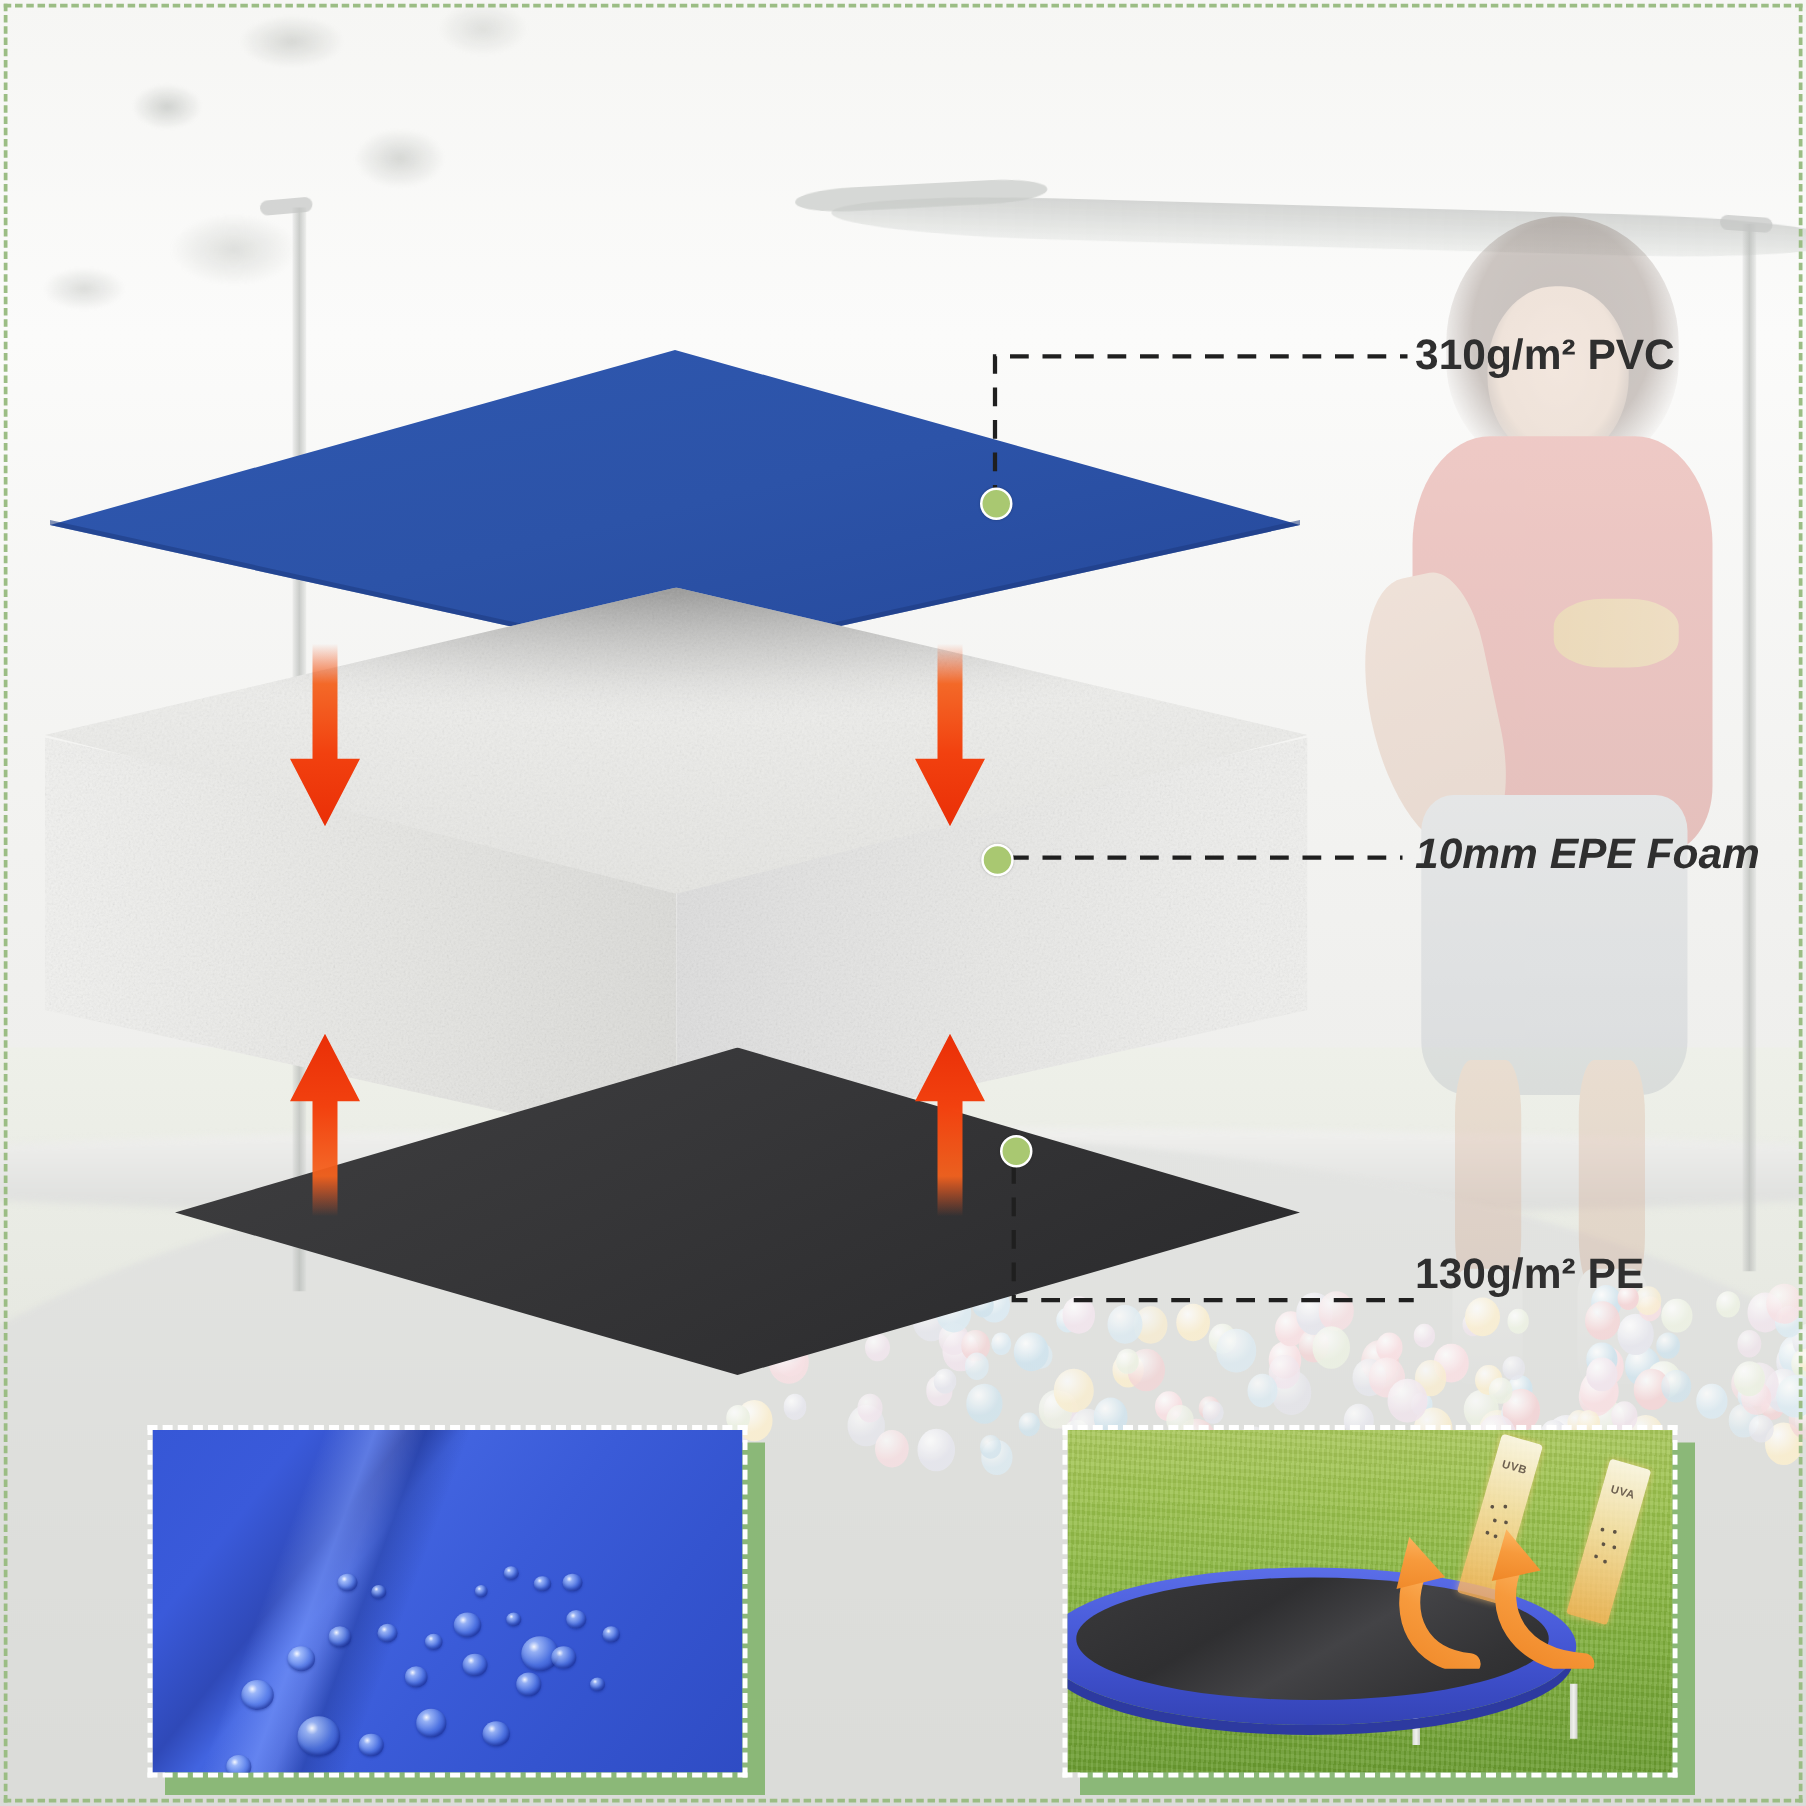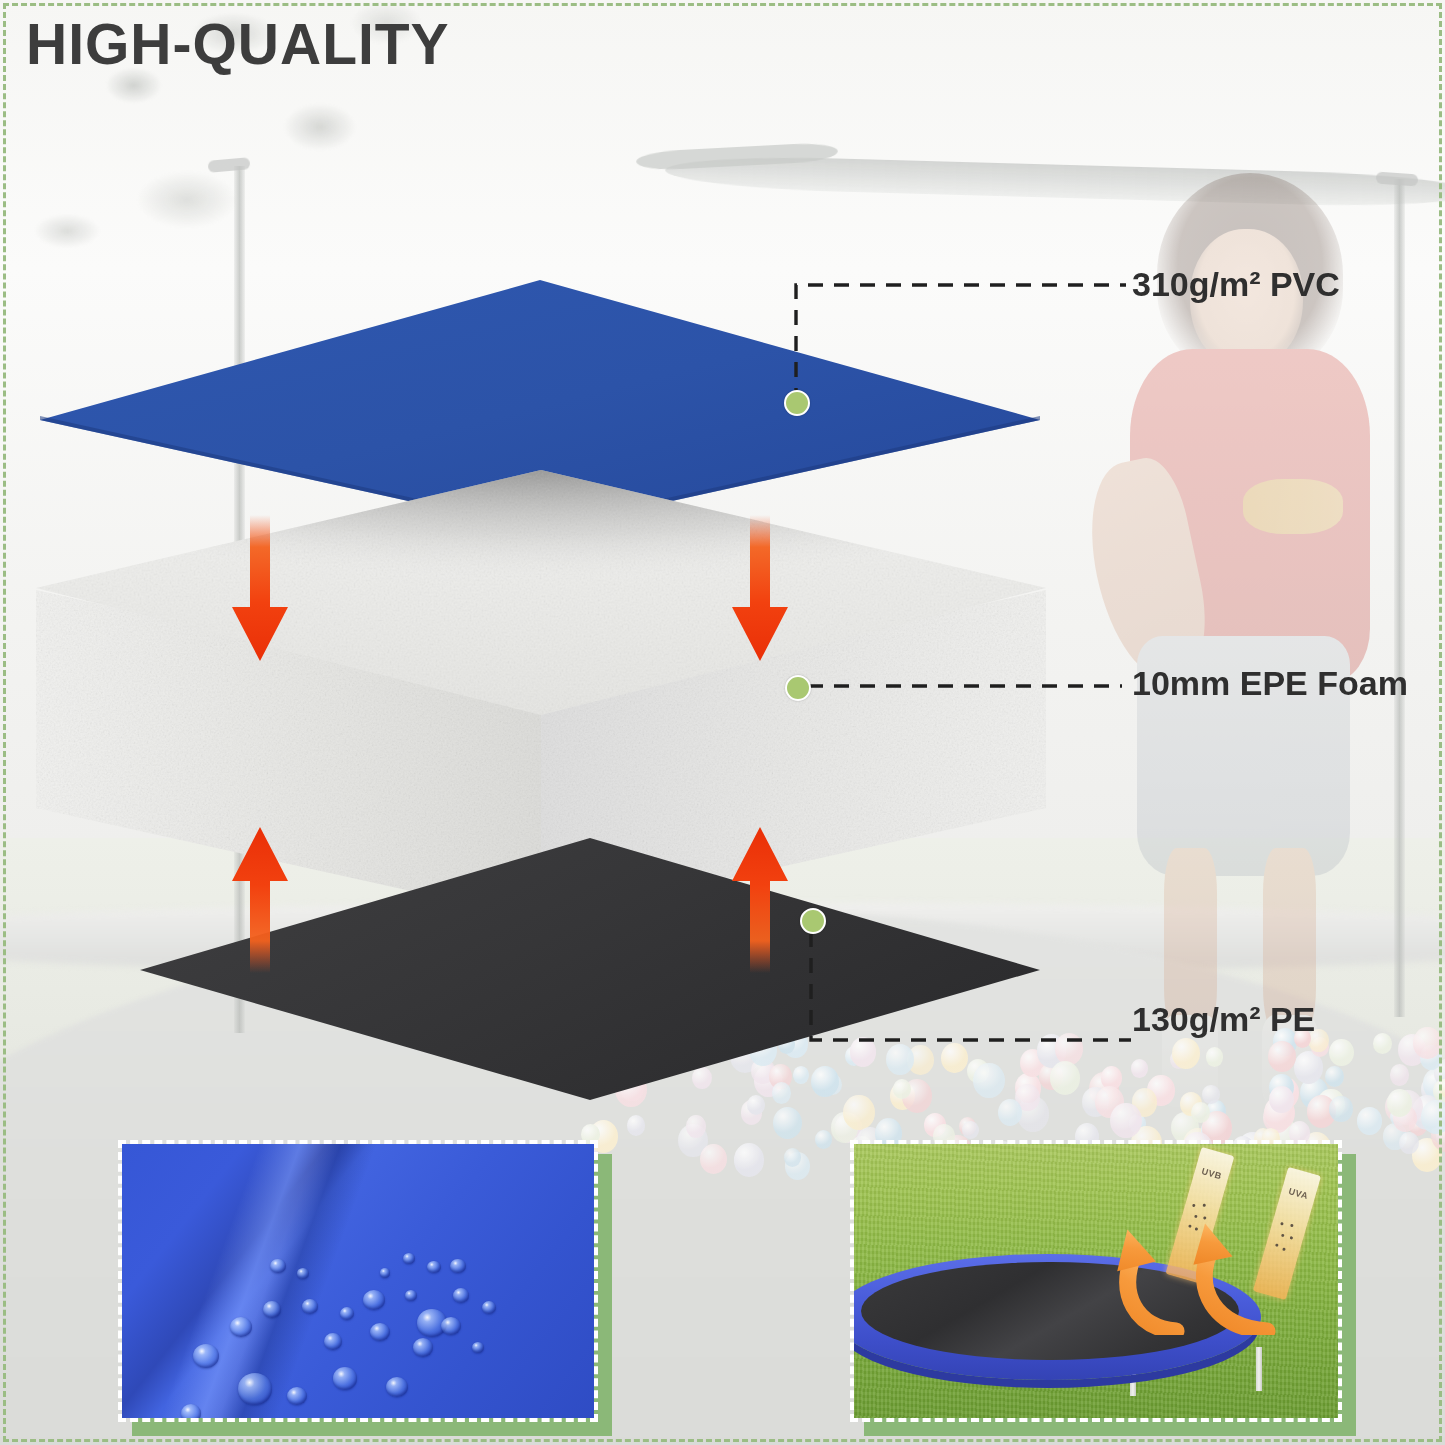--- a/index.html
+++ b/index.html
@@ -451,21 +451,20 @@
         <span class="ball" style="width: 21.7083px; height: 24.3133px; left: 95.4204%; top: 46.7082%; background: radial-gradient(circle at 34% 28%, rgb(255, 255, 255) 0%, rgb(238, 243, 228) 55%, rgb(238, 243, 228) 100%); opacity: 0.953042;"></span>
         <span class="ball" style="width: 18.5656px; height: 20.7935px; left: 0.349727%; top: 78.0543%; background: radial-gradient(circle at 34% 28%, rgb(255, 255, 255) 0%, rgb(238, 243, 228) 55%, rgb(238, 243, 228) 100%); opacity: 0.956953;"></span>
         <span class="ball" style="width: 27.0373px; height: 30.2818px; left: 33.1113%; top: 73.929%; background: radial-gradient(circle at 34% 28%, rgb(255, 255, 255) 0%, rgb(207, 228, 239) 55%, rgb(207, 228, 239) 100%); opacity: 0.899862;"></span>
         <span class="ball" style="width: 18.0256px; height: 20.1887px; left: 96.1584%; top: 46.1143%; background: radial-gradient(circle at 34% 28%, rgb(255, 255, 255) 0%, rgb(253, 240, 207) 55%, rgb(253, 240, 207) 100%); opacity: 0.823063;"></span>
         <span class="ball" style="width: 30.8682px; height: 34.5724px; left: 94.0564%; top: 61.177%; background: radial-gradient(circle at 34% 28%, rgb(255, 255, 255) 0%, rgb(220, 236, 245) 55%, rgb(220, 236, 245) 100%); opacity: 0.904341;"></span>
         <span class="ball" style="width: 31.6627px; height: 35.4622px; left: 59.4062%; top: 63.2223%; background: radial-gradient(circle at 34% 28%, rgb(255, 255, 255) 0%, rgb(243, 230, 239) 55%, rgb(243, 230, 239) 100%); opacity: 0.89064;"></span>
       </div>
   </div>
 
   <div class="heading">
-    <span class="l1">HIGH-QUALITY</span>
   </div>
 
   <div class="diagram">
 
     <div class="pvc">
       <svg viewBox="0 0 1000 250" preserveAspectRatio="none">
         <defs>
           <linearGradient id="gblue" x1="0" y1="0" x2="1" y2="1">
             <stop offset="0" stop-color="#2f58b0"></stop>
             <stop offset="0.5" stop-color="#2c53a8"></stop>
@@ -617,21 +616,21 @@
     <span class="co-label" style="left:1132px;top:265px;">310g/m² PVC</span>
   </div>
 
   <div class="callout" style="left:0;top:0;width:1445px;height:1445px;">
     <div class="leader" style="left:806px;top:678px;">
       <svg width="320" height="16" viewBox="0 0 320 16">
         <path d="M2,8 L316,8" fill="none" stroke="#1f1f1f" stroke-width="3.4" stroke-dasharray="15 11"></path>
       </svg>
     </div>
     <div class="dot" style="left:785px;top:675px;"></div>
-    <span class="co-label" style="left:1132px;top:664px;">10mm EPE Foam</span>
+    <span class="co-label" style="left:1132px;top:664px;font-style:italic;">10mm EPE Foam</span>
   </div>
 
   <div class="callout" style="left:0;top:0;width:1445px;height:1445px;">
     <div class="leader" style="left:805px;top:930px;">
       <svg width="330" height="120" viewBox="0 0 330 120">
         <path d="M6,2 L6,110 L326,110" fill="none" stroke="#1f1f1f" stroke-width="3.4" stroke-dasharray="15 11"></path>
       </svg>
     </div>
     <div class="dot" style="left:800px;top:908px;"></div>
     <span class="co-label" style="left:1132px;top:1000px;">130g/m² PE</span>

